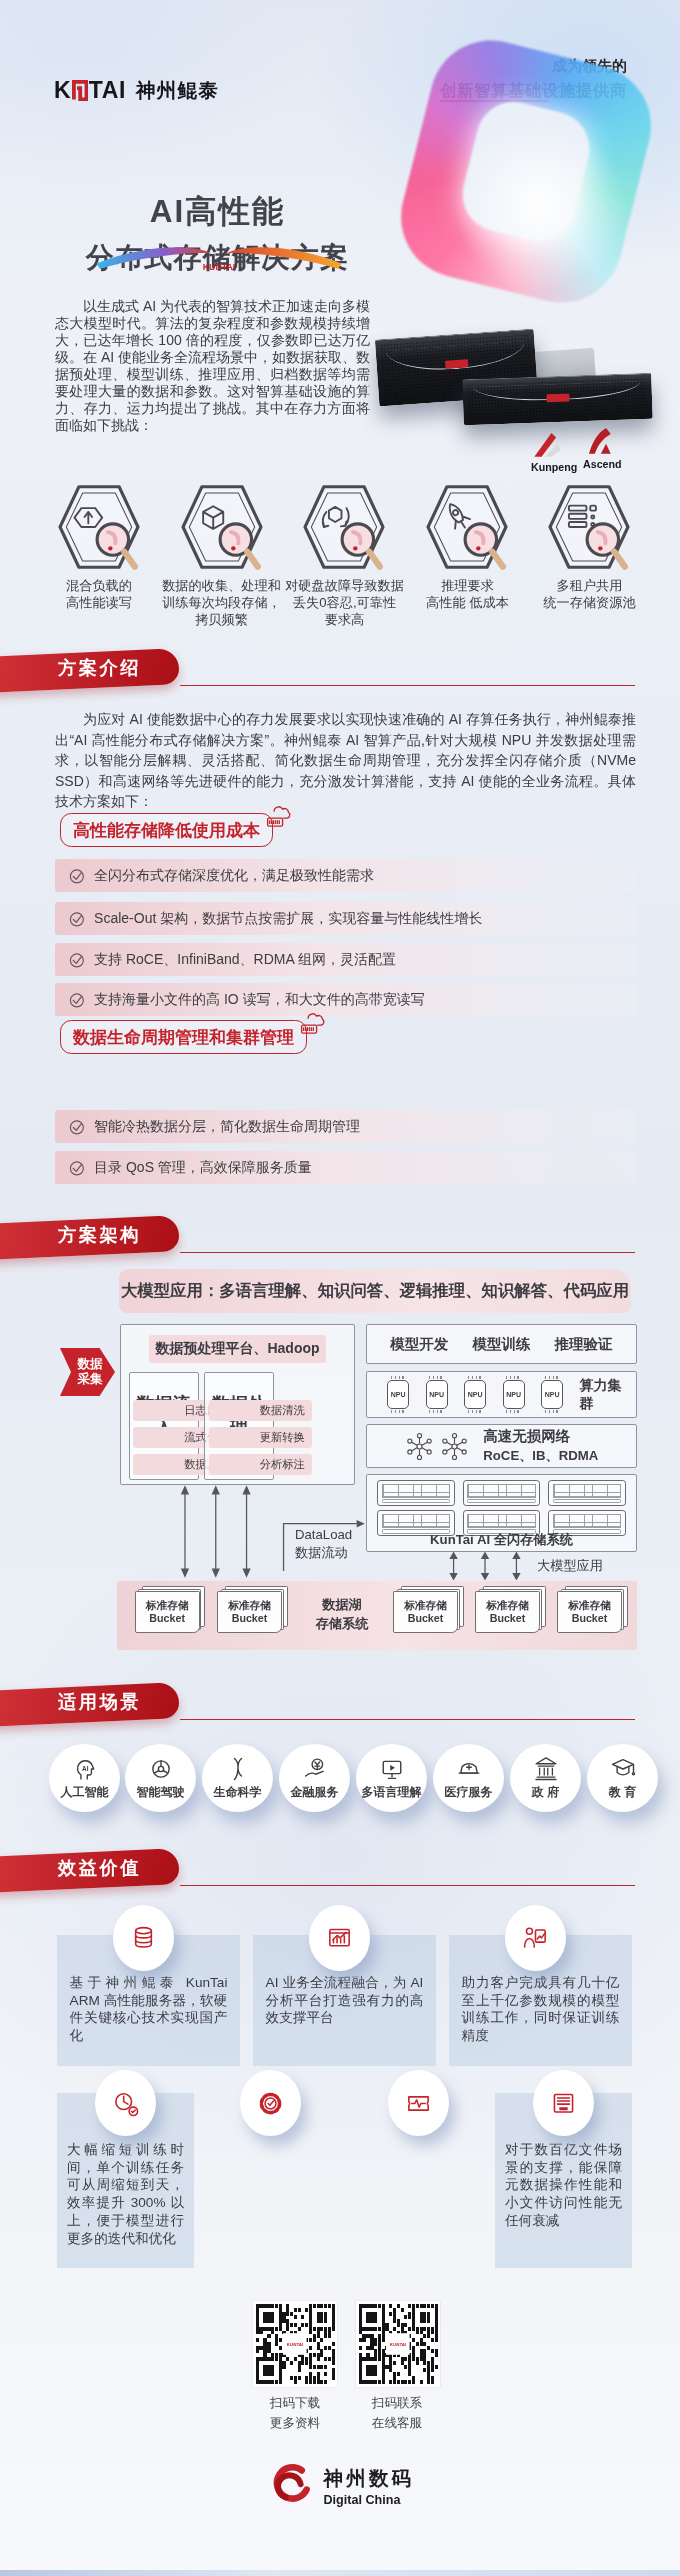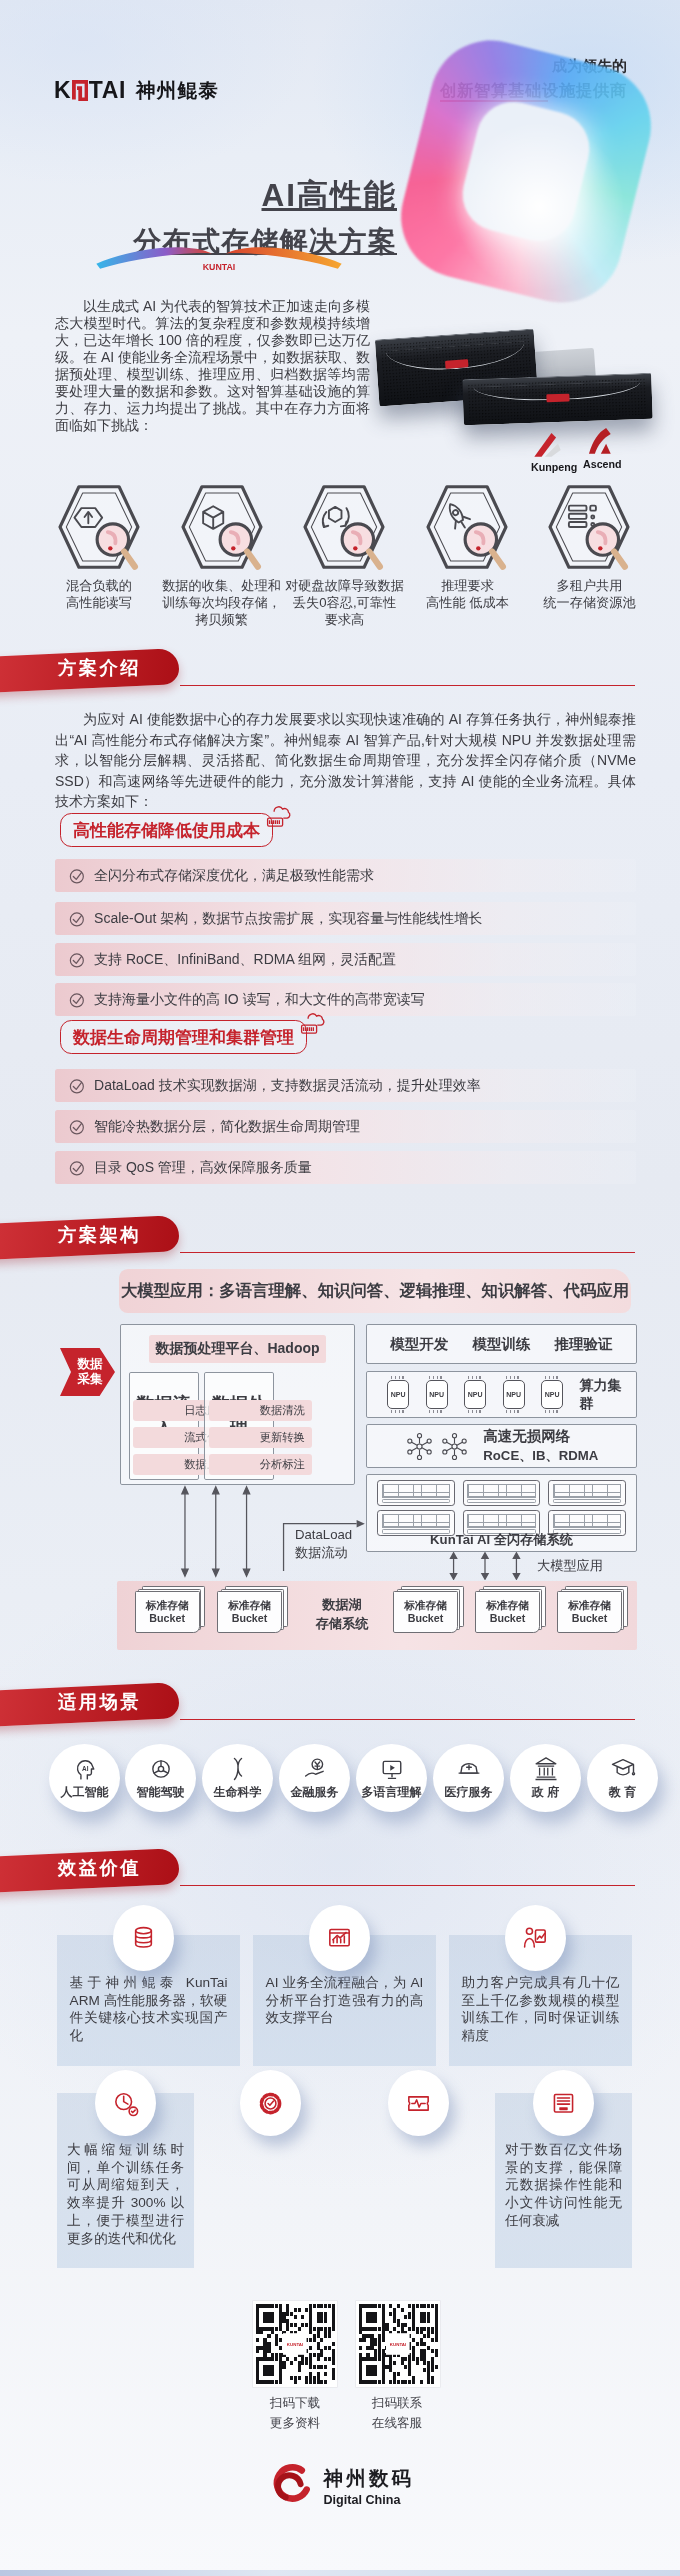--- a/index.html
+++ b/index.html
@@ -17,21 +17,21 @@
   .brand{position:absolute;left:54px;top:77px;display:flex;align-items:center;}
   .brand .lk,.brand .ltai{font-size:23px;font-weight:800;color:#17171b;letter-spacing:0.6px;}
   .brand .lu{margin:0 0.6px;}
   .brand .lcn{font-size:19.5px;font-weight:800;color:#17171b;margin-left:10px;letter-spacing:1.3px;}
   .tagline{position:absolute;right:54px;top:57px;text-align:right;}
   .tagline .t1{font-size:15px;font-weight:700;color:#2a2a2e;}
   .tagline .t2{font-size:16.4px;font-weight:800;color:#1f1f24;margin-top:3.8px;letter-spacing:0.6px;}
   .tagline .tl{position:absolute;left:0;top:43px;width:108px;height:1.6px;background:#c5232c;}
 
   
-  .title{position:absolute;left:38px;top:175px;width:359px;text-align:right;color:#43434b;text-decoration:underline;}
+  .title{position:absolute;left:38px;top:191px;width:359px;text-align:center;color:#43434b;}
   .title .h1{font-size:31.5px;font-weight:800;letter-spacing:1.9px;}
   .title .h2{font-size:28px;font-weight:800;letter-spacing:1.3px;margin-top:5.7px;}
   .swoosh{position:absolute;left:95px;top:241px;}
   .intro{position:absolute;left:55px;top:284px;width:315px;font-size:14px;line-height:17px;
     text-align:justify;text-indent:2em;color:#3c3c42;}
   .chip{position:absolute;left:390px;top:30px;width:272px;height:315px;}
   .chip .ring{position:absolute;left:24px;top:21.4px;width:224px;height:241px;border-radius:61px;
     background:conic-gradient(from 210deg,#f2709c,#e85a8a,#cf6cc0,#8f7ad8,#5fa8ea,#6fd0e8,#8fe3d8,#c2ecf4,#f6b8cc,#f2709c);
     transform:rotate(14deg);filter:blur(1.3px) saturate(1.15);opacity:.9;}
   .chip .ring::after{content:"";position:absolute;inset:55px;background:#eef2f8;border-radius:37px;
@@ -357,27 +357,20 @@
     <span>支持海量小文件的高 IO 读写，和大文件的高带宽读写</span>
   </div>
 
   <div class="pill" id="pill2">
     <span>数据生命周期管理和集群管理</span>
     <svg width="30" height="26.5" viewBox="0 0 46 40" stroke="#c5232c" fill="none" stroke-width="2">
       <path d="M14,13 a7,7 0 0 1 13,-4 a6,6 0 0 1 9,5 a5,5 0 0 1 -2,9 h-6"></path>
       <rect x="4" y="23" width="23" height="12" rx="2"></rect>
       <path d="M7,26 v6 M10,26 v6 M13,26 v6 M16,26 v6 M19,26 v6 M22,26 v6"></path>
     </svg>
-  </div>
-  <div class="chk" style="top:1069px">
-    <svg width="17.7" height="17.7" viewBox="0 0 30 30">
-        <circle cx="15" cy="16" r="11" stroke="#6a575e" stroke-width="2" fill="none"></circle>
-        <path d="M9,16 l5,5 9,-12" stroke="#6a575e" stroke-width="2.2" fill="none" stroke-linecap="round" stroke-linejoin="round"></path>
-      </svg>
-    <span>DataLoad 技术实现数据湖，支持数据灵活流动，提升处理效率</span>
   </div>
   <div class="chk" style="top:1110px">
     <svg width="17.7" height="17.7" viewBox="0 0 30 30">
         <circle cx="15" cy="16" r="11" stroke="#6a575e" stroke-width="2" fill="none"></circle>
         <path d="M9,16 l5,5 9,-12" stroke="#6a575e" stroke-width="2.2" fill="none" stroke-linecap="round" stroke-linejoin="round"></path>
       </svg>
     <span>智能冷热数据分层，简化数据生命周期管理</span>
   </div>
   <div class="chk" style="top:1151px">
     <svg width="17.7" height="17.7" viewBox="0 0 30 30">

